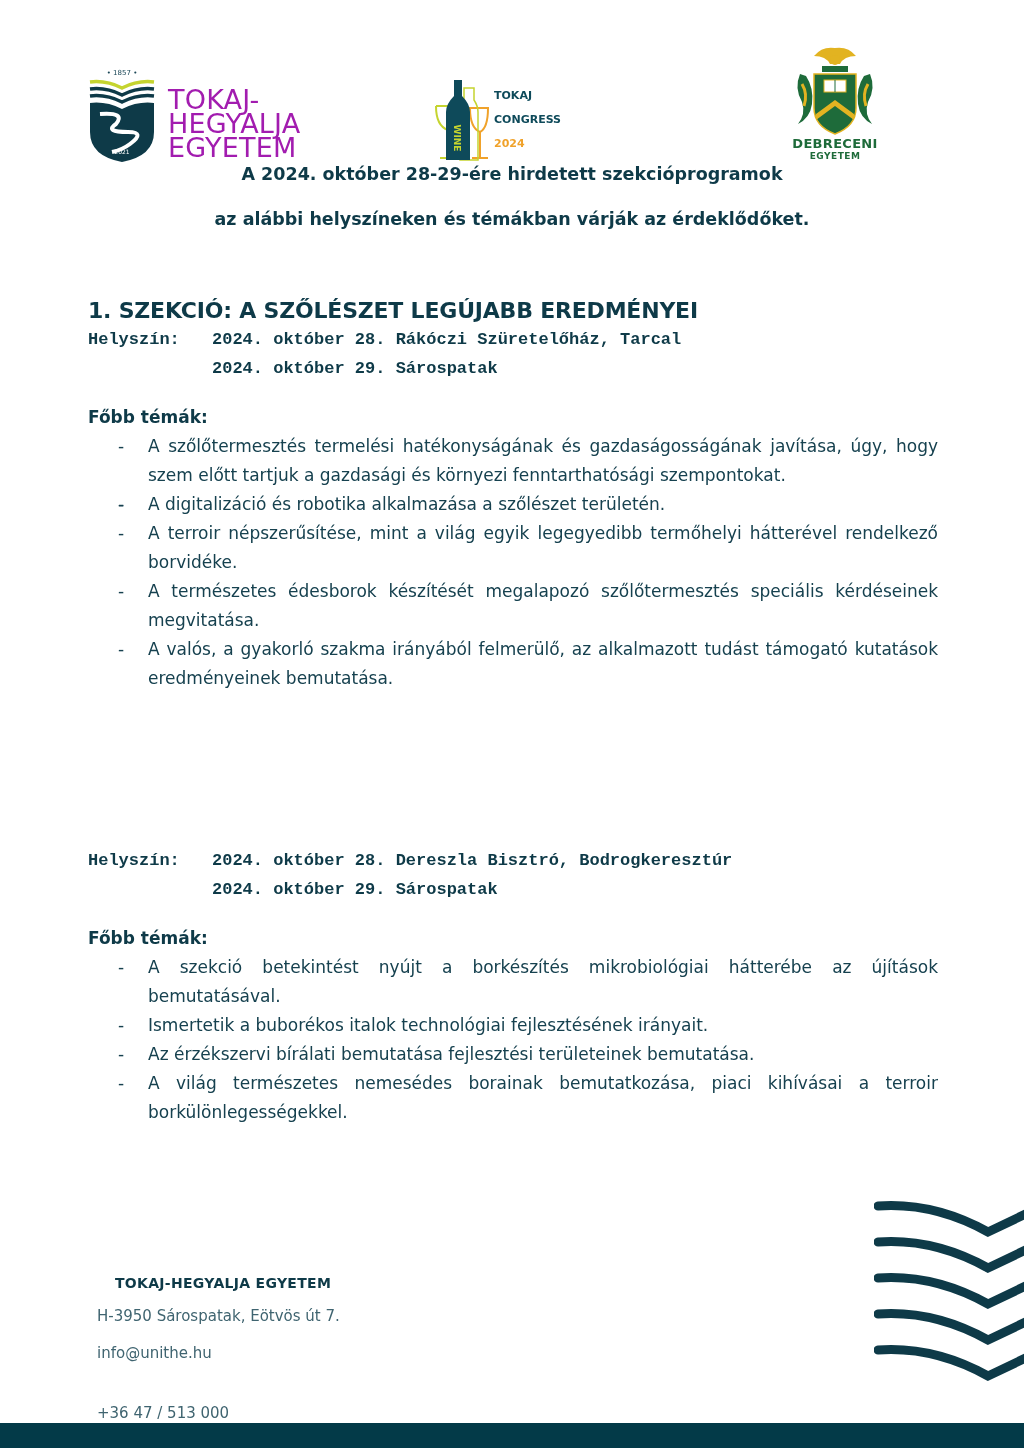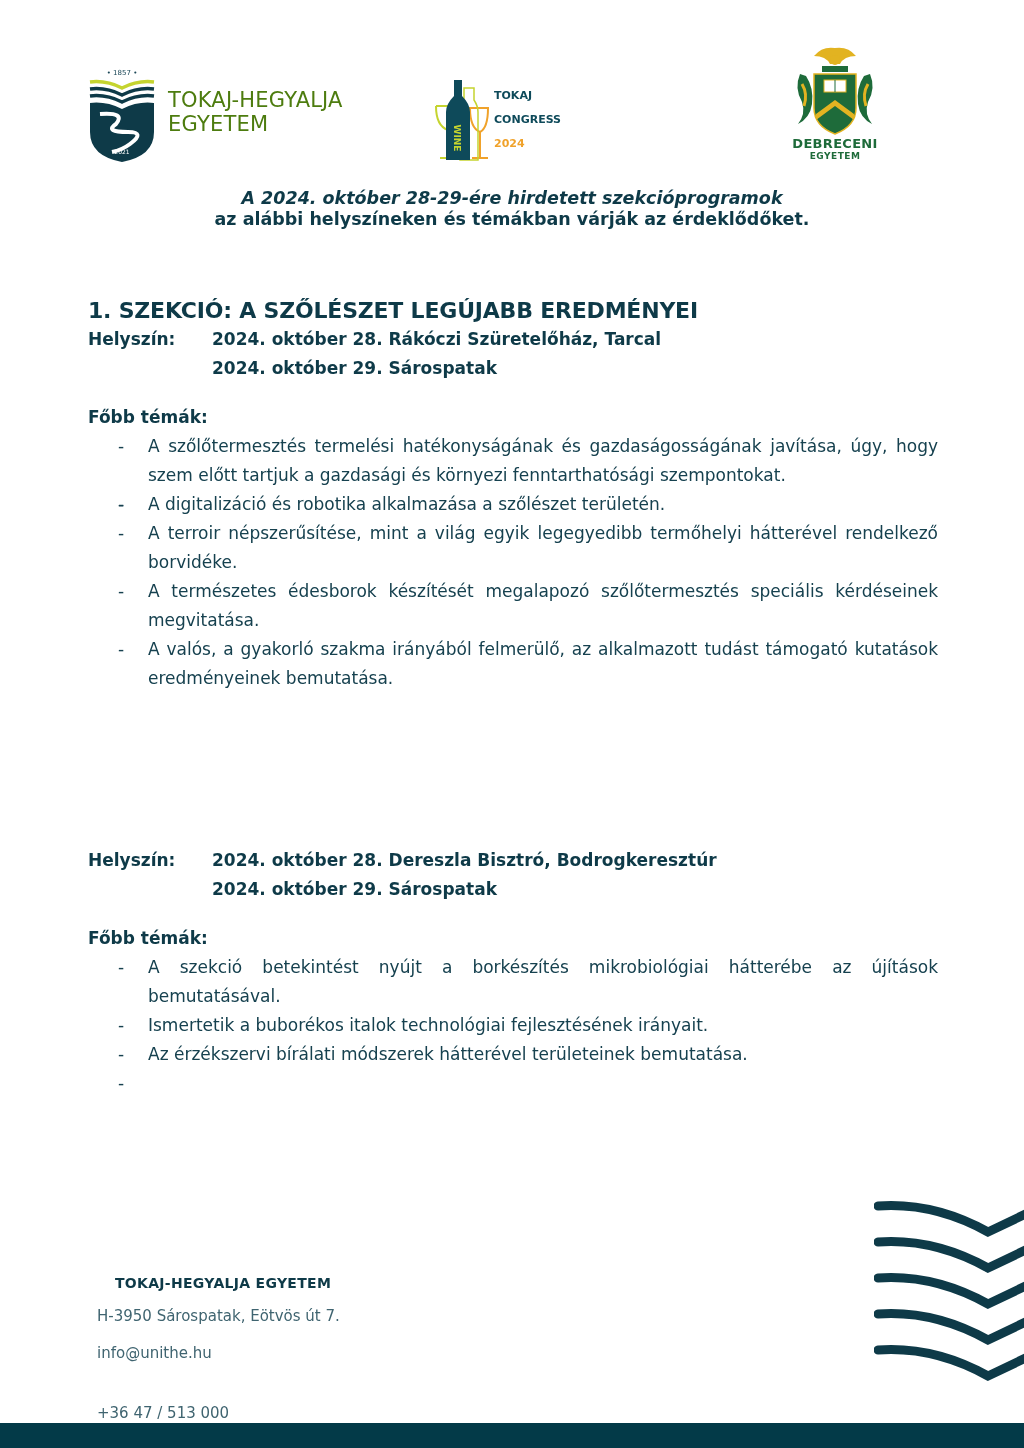--- a/index.html
+++ b/index.html
@@ -4,42 +4,42 @@
 <style>
   html, body { margin: 0; padding: 0; background: #ffffff; }
   body { width: 1024px; height: 1448px; position: relative; overflow: hidden;
          font-family: "DejaVu Sans", sans-serif; color: #0e3a48; }
   .abs { position: absolute; }
 
   
   .logo-the { left: 86px; top: 66px; width: 290px; height: 98px; }
   .logo-the .crest { position: absolute; left: 0; top: 0; width: 72px; height: 98px; }
   .logo-the .name { position: absolute; left: 82px; top: 22px; font-family: "DejaVu Sans", sans-serif;
-       font-size: 21px; line-height: 24px; color: #4d7c0f; letter-spacing: 0.2px; font-weight: normal; }
+       font-size: 27px; line-height: 24px; color: #a21caf; letter-spacing: 0.2px; font-weight: normal; }
   .logo-tc { left: 434px; top: 78px; width: 170px; height: 84px; }
   .logo-tc .bottle { position: absolute; left: 0; top: 0; width: 56px; height: 84px; }
   .logo-tc .txt { position: absolute; left: 60px; top: 6px; font-weight: bold; font-size: 11px;
         line-height: 24px; color: #0e4a5a; }
   .logo-tc .txt .yr { color: #f0a22a; }
   .logo-de { left: 790px; top: 44px; width: 90px; height: 120px; }
   .logo-de .crest { position: absolute; left: 2px; top: 0; width: 86px; height: 92px; }
   .logo-de .t1 { position: absolute; left: 0; width: 90px; top: 92px; text-align: center;
        font-weight: bold; font-size: 13px; color: #1e6b3a; letter-spacing: 0.3px; }
   .logo-de .t2 { position: absolute; left: 0; width: 90px; top: 107px; text-align: center;
        font-weight: bold; font-size: 9px; color: #1e6b3a; letter-spacing: 0.5px; }
 
   
   .intro { left: 0; width: 1024px; text-align: center; font-weight: bold; font-size: 17.5px; color: #0e3a48; }
-  .intro1 { top: 188px; font-style: italic; }
+  .intro1 { top: 164px; }
   .intro2 { top: 209px; }
 
   
   .section { left: 88px; width: 850px; }
   .sec-title { font-weight: bold; font-size: 22px; line-height: 29px; margin: 0; letter-spacing: -0.2px; }
-  .loc-row { font-weight: bold; font-size: 17px; line-height: 29px; position: relative; height: 29px; }
+  .loc-row { font-weight: bold; font-size: 17px; line-height: 29px; position: relative; height: 29px; font-family: Liberation Mono, monospace; }
   .loc-row .lbl { position: absolute; left: 0; }
   .loc-row .val { position: absolute; left: 124px; white-space: nowrap; }
   .topics-title { font-weight: bold; font-size: 17px; line-height: 29px; margin-top: 20px; }
   ul.topics { list-style: none; margin: 0; padding: 0; }
   ul.topics li { position: relative; padding-left: 60px; font-size: 17px; line-height: 29px;
         text-align: justify; color: #16414f; }
   ul.topics li .dash { position: absolute; left: 30px; top: 0; }
 
   .sec1 { top: 296px; }
   .sec2 { top: 846px; }
@@ -135,22 +135,22 @@
     <span class="lbl">Helyszín:</span>
     <span class="val">2024. október 28. Dereszla Bisztró, Bodrogkeresztúr</span>
   </div>
   <div class="loc-row">
     <span class="val">2024. október 29. Sárospatak</span>
   </div>
   <div class="topics-title">Főbb témák:</div>
   <ul class="topics">
     <li><span class="dash">-</span><span>A szekció betekintést nyújt a borkészítés mikrobiológiai hátterébe az újítások bemutatásával.</span></li>
     <li><span class="dash">-</span><span>Ismertetik a buborékos italok technológiai fejlesztésének irányait.</span></li>
-    <li><span class="dash">-</span><span>Az érzékszervi bírálati módszerek hátterével területeinek bemutatása.</span></li>
-    <li><span class="dash">-</span></li>
+    <li><span class="dash">-</span><span>Az érzékszervi bírálati bemutatása fejlesztési területeinek bemutatása.</span></li>
+    <li><span class="dash">-</span><span>A világ természetes nemesédes borainak bemutatkozása, piaci kihívásai a terroir borkülönlegességekkel.</span></li>
   </ul>
 </div>
 
 <div class="abs f-org">TOKAJ-HEGYALJA EGYETEM</div>
 <div class="abs f-line f-addr">H-3950 Sárospatak, Eötvös út 7.</div>
 <div class="abs f-line f-phone">+36 47 / 513 000</div>
 <div class="abs f-line f-mail">info@unithe.hu</div>
 
 <svg class="abs chevrons" viewBox="0 0 150 190">
   <g stroke="#0e3a48" stroke-width="9" stroke-linecap="round" fill="none">

